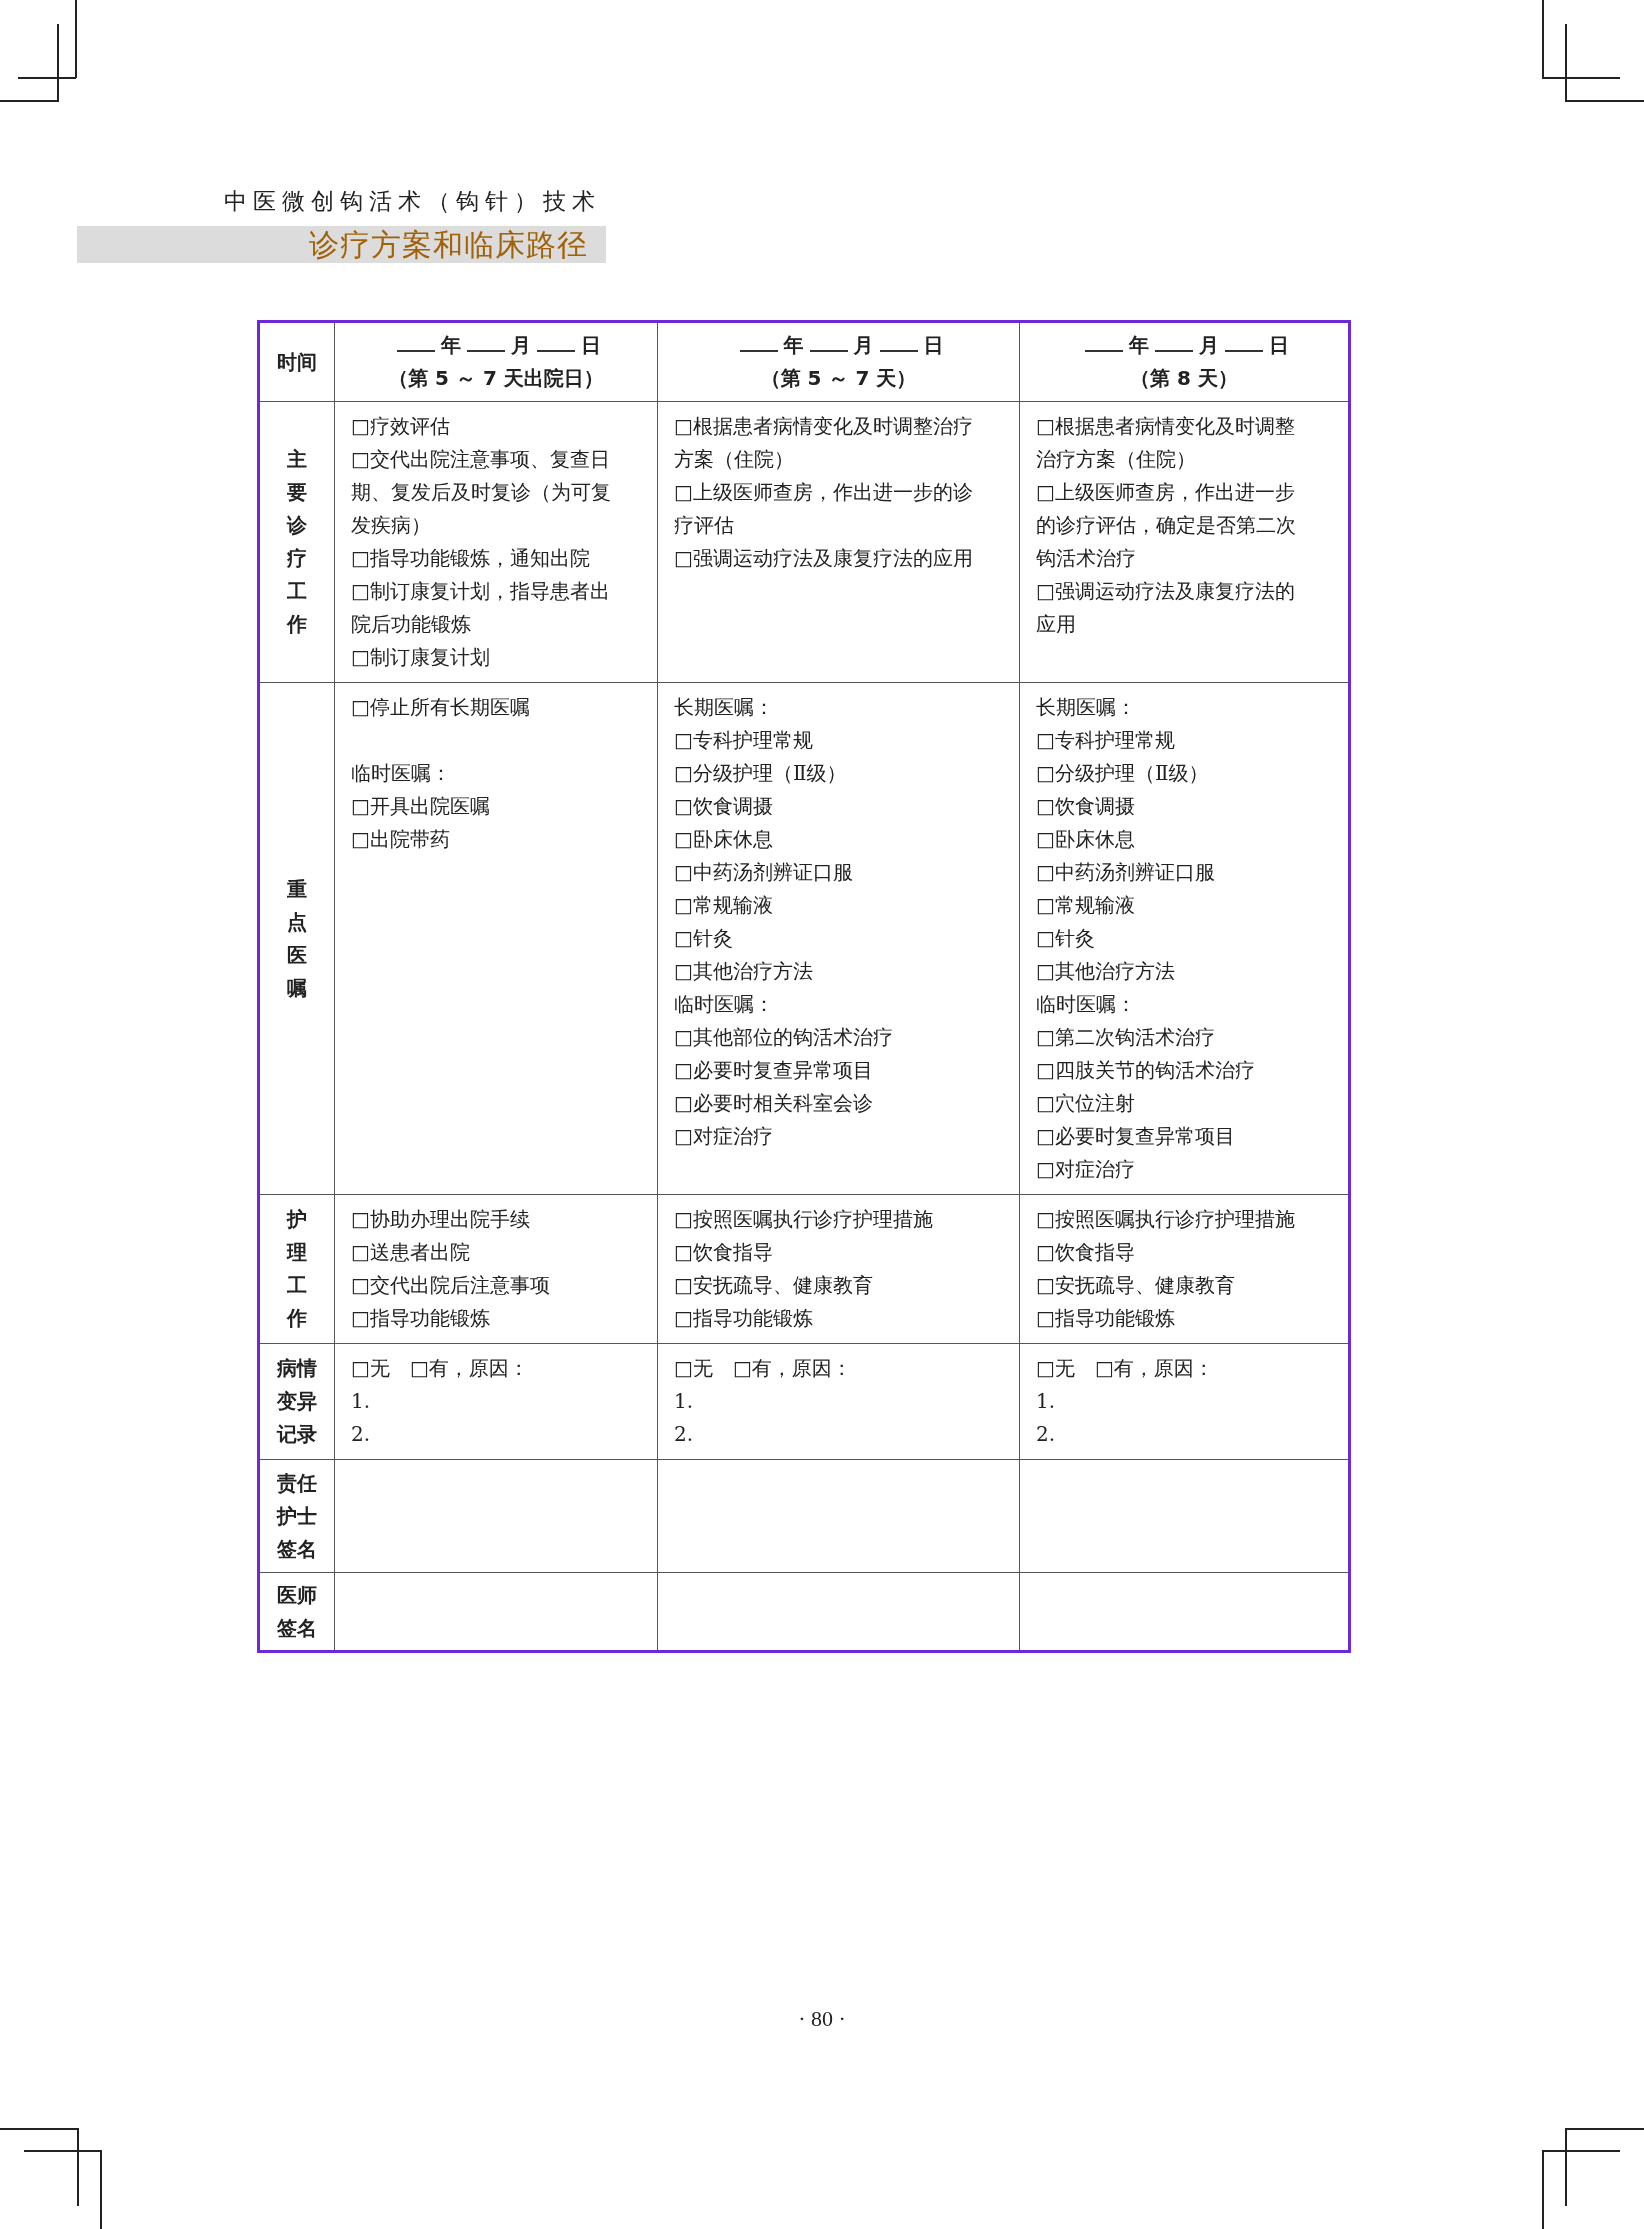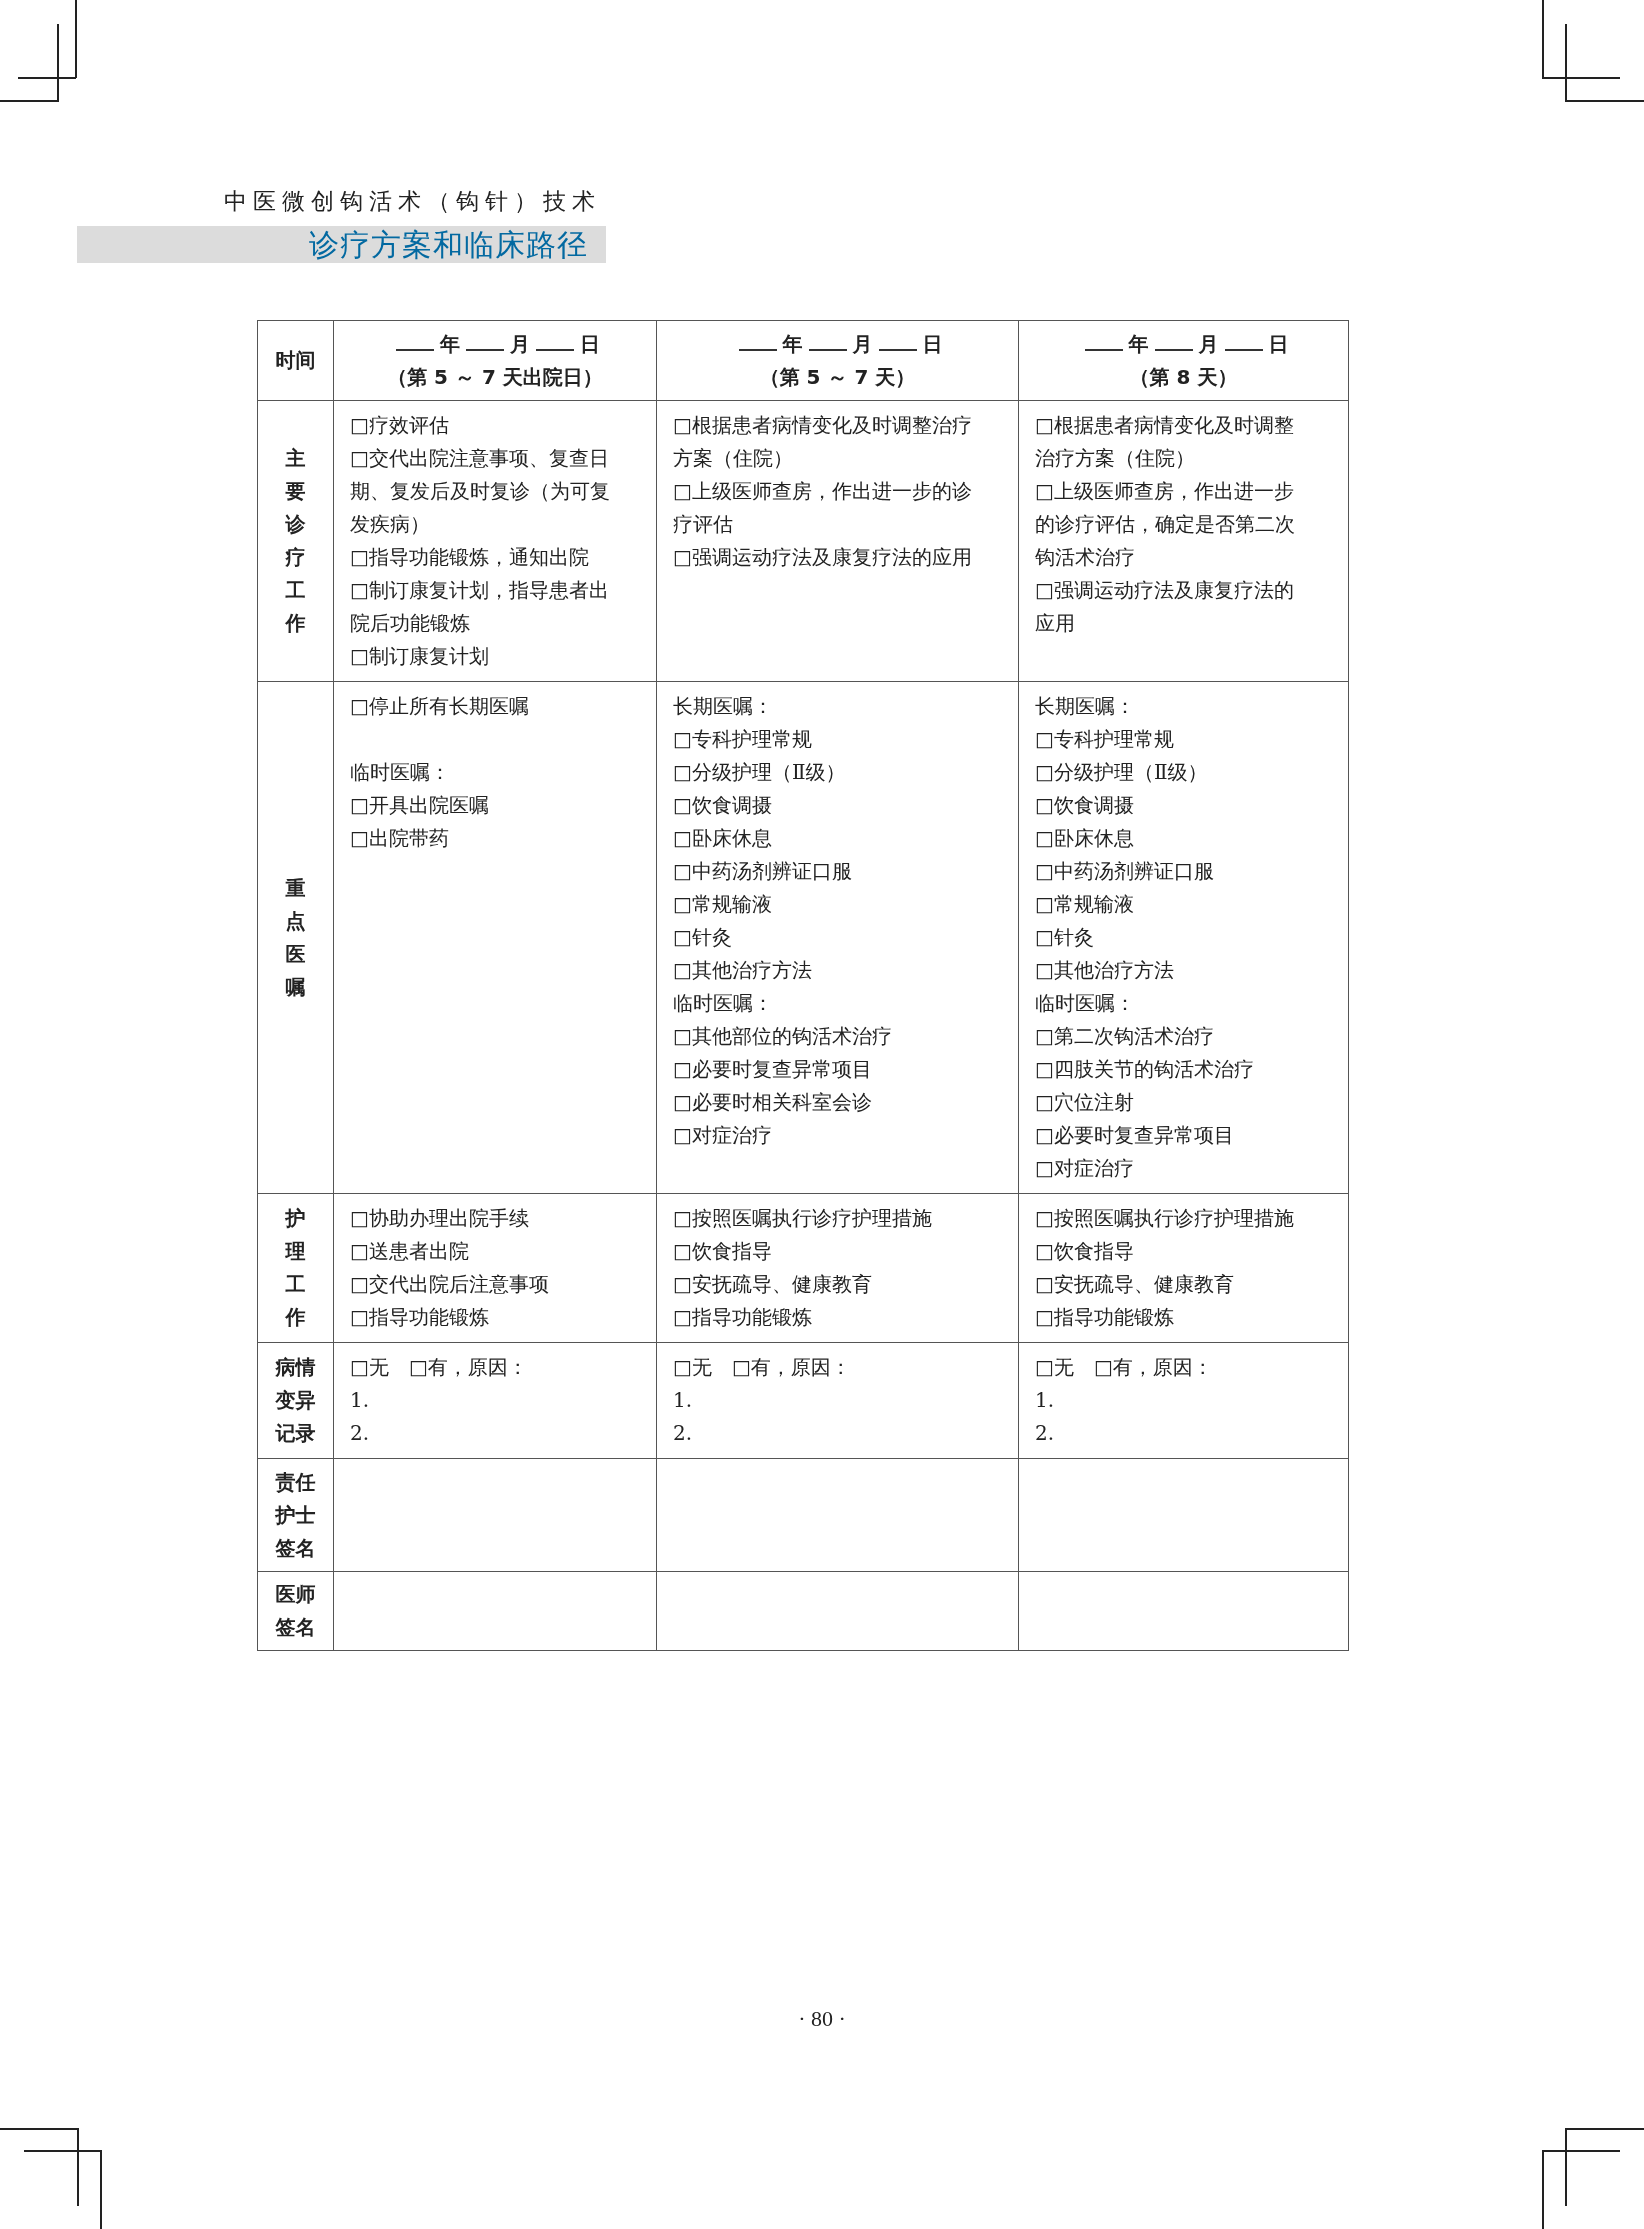--- a/index.html
+++ b/index.html
@@ -13,27 +13,27 @@
       position: absolute; left: 224px; top: 186px;
       font-family: "DejaVu Serif", serif; font-size: 23px; letter-spacing: 6px;
       color: #222;
     }
     .section-bar {
       position: absolute; left: 77px; top: 226px; width: 529px; height: 37px;
       background: #dcdcdc;
     }
     .section-title {
       position: absolute; right: 18px; top: 0px; line-height: 37px;
-      font-family: "DejaVu Sans", sans-serif; font-size: 30px; color: #0369a1;
+      font-family: "DejaVu Sans", sans-serif; font-size: 30px; color: #a16207;
       letter-spacing: 1px;
     }
     table.path {
       position: absolute; left: 257px; top: 320px;
       width: 1091px; border-collapse: collapse;
-      border: 1px solid #6d28d9;
+      border: 3px solid #6d28d9;
       table-layout: fixed;
     }
     table.path td {
       border: 1.5px solid #555;
       vertical-align: top;
       font-size: 20px; line-height: 33px;
       padding: 0;
     }
     .lbl {
       width: 74px; text-align: center; vertical-align: middle !important;

